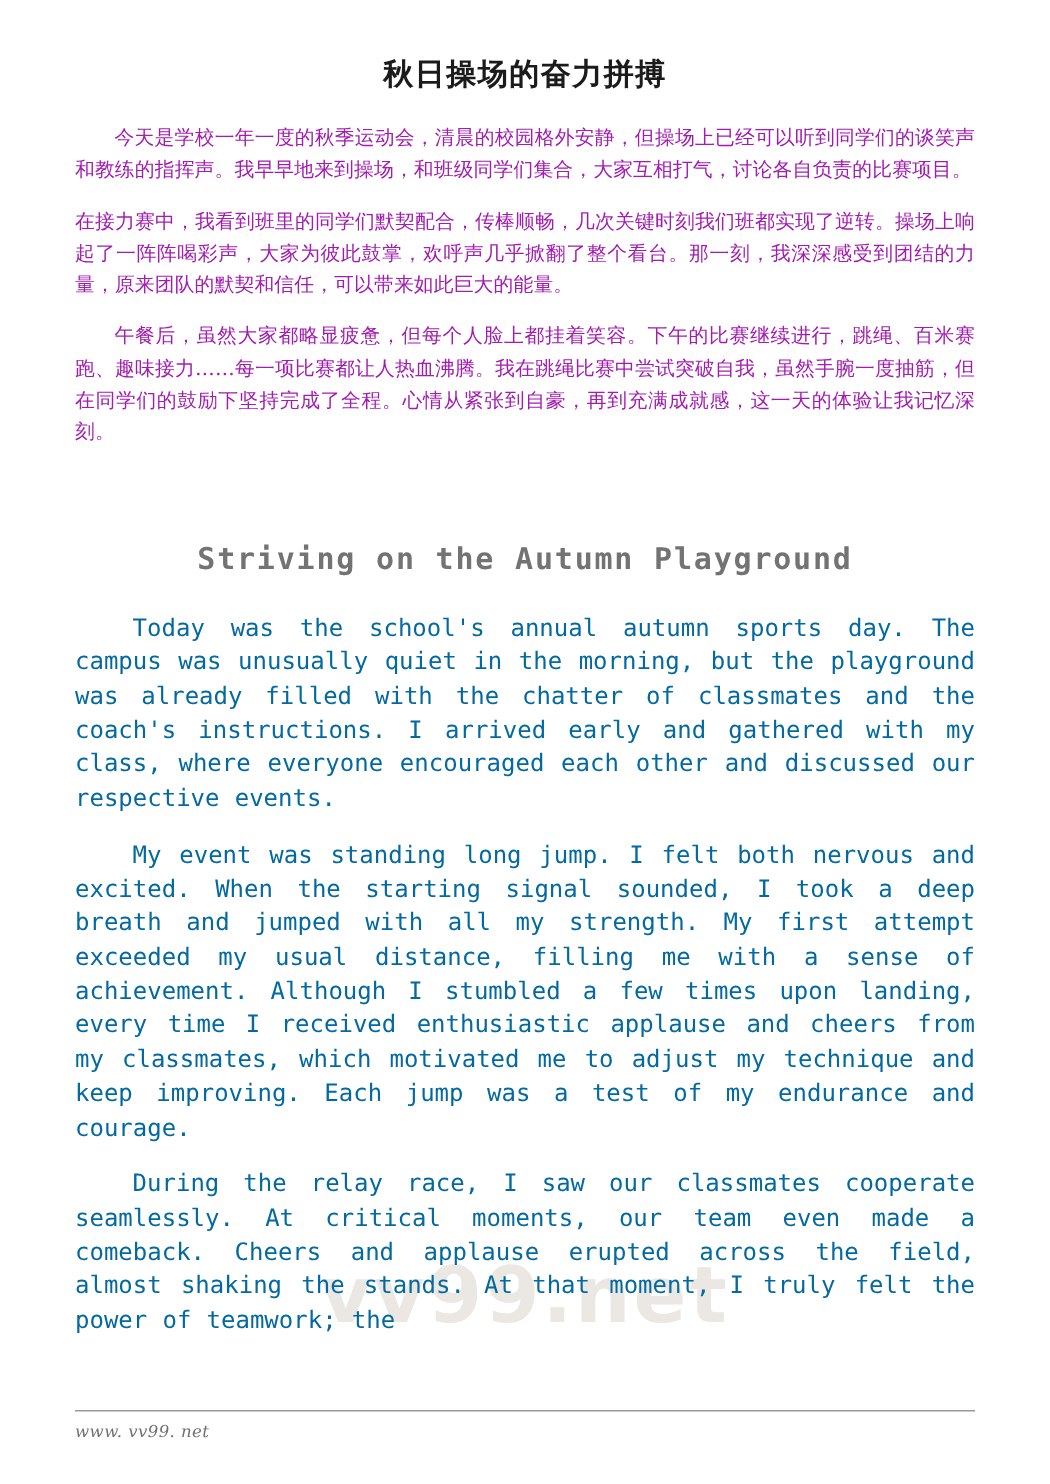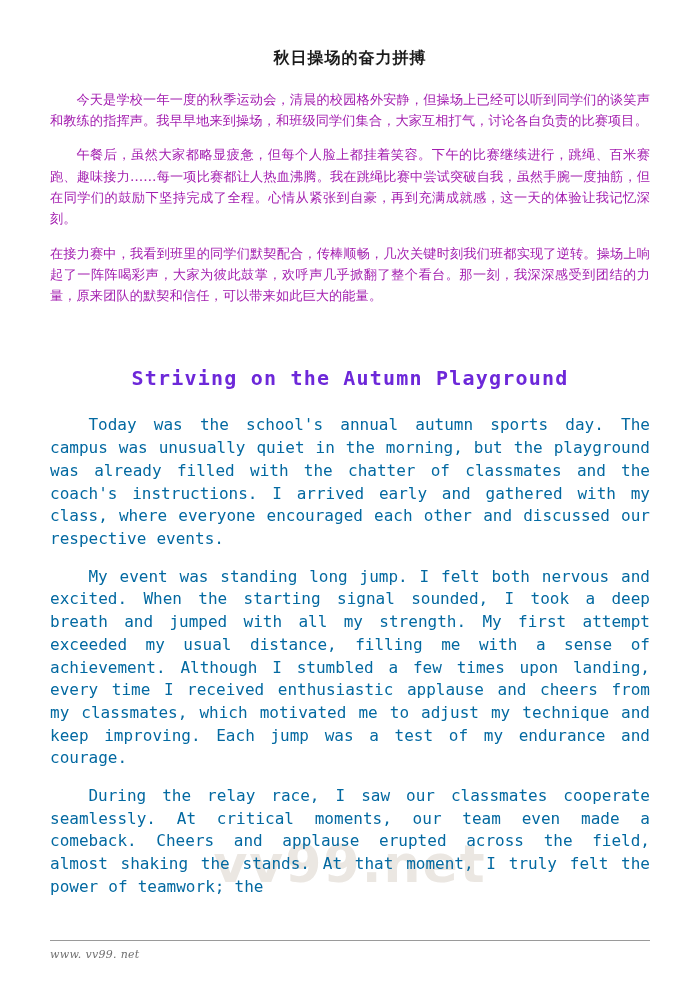--- a/index.html
+++ b/index.html
@@ -36,25 +36,25 @@
 
   
   .content {
     position: relative;
     z-index: 1;
     padding: 0 50px;
   }
 
   .title-cn {
     margin: 0;
-    padding-top: 48px;
+    padding-top: 36px;
     text-align: center;
     font-family: "DejaVu Sans", "Liberation Sans", sans-serif;
     font-weight: bold;
-    font-size: 16px;
+    font-size: 20px;
     letter-spacing: 1px;
     color: #1b1b1b;
     line-height: 1.3;
   }
 
   .cn-body {
     margin: 0;
     padding-top: 20px;
   }
   .p-cn {
@@ -74,21 +74,21 @@
 
   .title-en {
     margin: 0;
     padding-top: 46px;
     padding-bottom: 8px;
     text-align: center;
     font-family: "DejaVu Sans Mono", "Liberation Mono", monospace;
     font-weight: bold;
     font-size: 20px;
     letter-spacing: 1.2px;
-    color: #6d28d9;
+    color: #737373;
     line-height: 1.35;
   }
 
   .en-body {
     padding-top: 14px;
   }
   .p-en {
     margin: 0 0 15px 0;
     font-family: "DejaVu Sans Mono", "Liberation Mono", monospace;
     font-size: 16px;
@@ -130,22 +130,22 @@
 <div class="page">
 
   <div class="watermark">vv99.net</div>
 
   <div class="content">
 
     <h1 class="title-cn">秋日操场的奋力拼搏</h1>
 
     <div class="cn-body">
       <p class="p-cn">今天是学校一年一度的秋季运动会，清晨的校园格外安静，但操场上已经可以听到同学们的谈笑声和教练的指挥声。我早早地来到操场，和班级同学们集合，大家互相打气，讨论各自负责的比赛项目。</p>
+      <p class="p-cn no-indent">在接力赛中，我看到班里的同学们默契配合，传棒顺畅，几次关键时刻我们班都实现了逆转。操场上响起了一阵阵喝彩声，大家为彼此鼓掌，欢呼声几乎掀翻了整个看台。那一刻，我深深感受到团结的力量，原来团队的默契和信任，可以带来如此巨大的能量。</p>
       <p class="p-cn">午餐后，虽然大家都略显疲惫，但每个人脸上都挂着笑容。下午的比赛继续进行，跳绳、百米赛跑、趣味接力……每一项比赛都让人热血沸腾。我在跳绳比赛中尝试突破自我，虽然手腕一度抽筋，但在同学们的鼓励下坚持完成了全程。心情从紧张到自豪，再到充满成就感，这一天的体验让我记忆深刻。</p>
-      <p class="p-cn no-indent">在接力赛中，我看到班里的同学们默契配合，传棒顺畅，几次关键时刻我们班都实现了逆转。操场上响起了一阵阵喝彩声，大家为彼此鼓掌，欢呼声几乎掀翻了整个看台。那一刻，我深深感受到团结的力量，原来团队的默契和信任，可以带来如此巨大的能量。</p>
     </div>
 
     <h2 class="title-en">Striving on the Autumn Playground</h2>
 
     <div class="en-body">
       <p class="p-en">Today was the school's annual autumn sports day. The campus was unusually quiet in the morning, but the playground was already filled with the chatter of classmates and the coach's instructions. I arrived early and gathered with my class, where everyone encouraged each other and discussed our respective events.</p>
       <p class="p-en">My event was standing long jump. I felt both nervous and excited. When the starting signal sounded, I took a deep breath and jumped with all my strength. My first attempt exceeded my usual distance, filling me with a sense of achievement. Although I stumbled a few times upon landing, every time I received enthusiastic applause and cheers from my classmates, which motivated me to adjust my technique and keep improving. Each jump was a test of my endurance and courage.</p>
       <p class="p-en">During the relay race, I saw our classmates cooperate seamlessly. At critical moments, our team even made a comeback. Cheers and applause erupted across the field, almost shaking the stands. At that moment, I truly felt the power of teamwork; the</p>
     </div>
 

